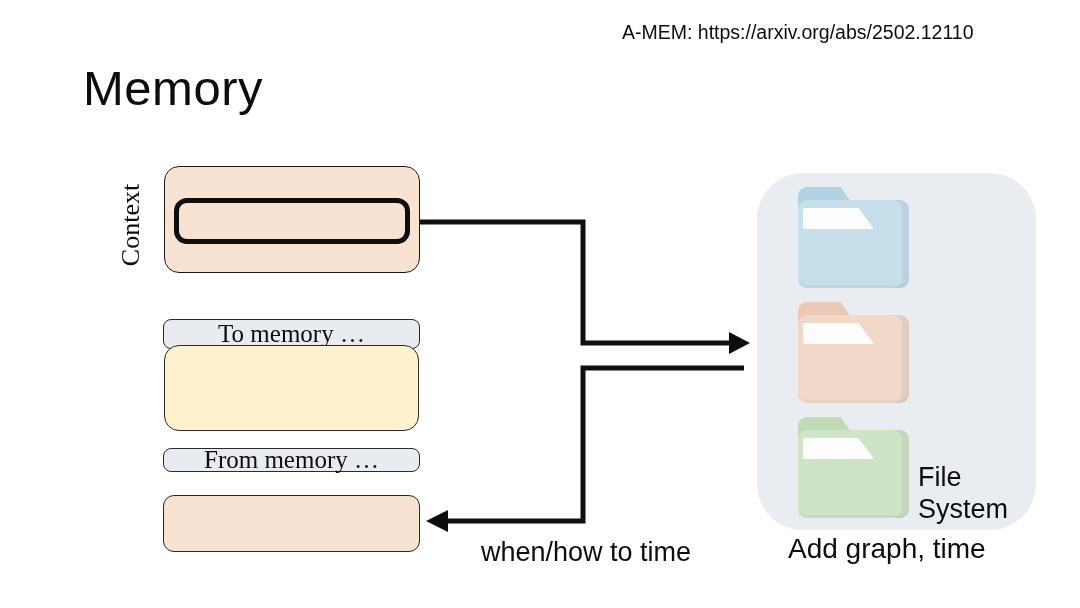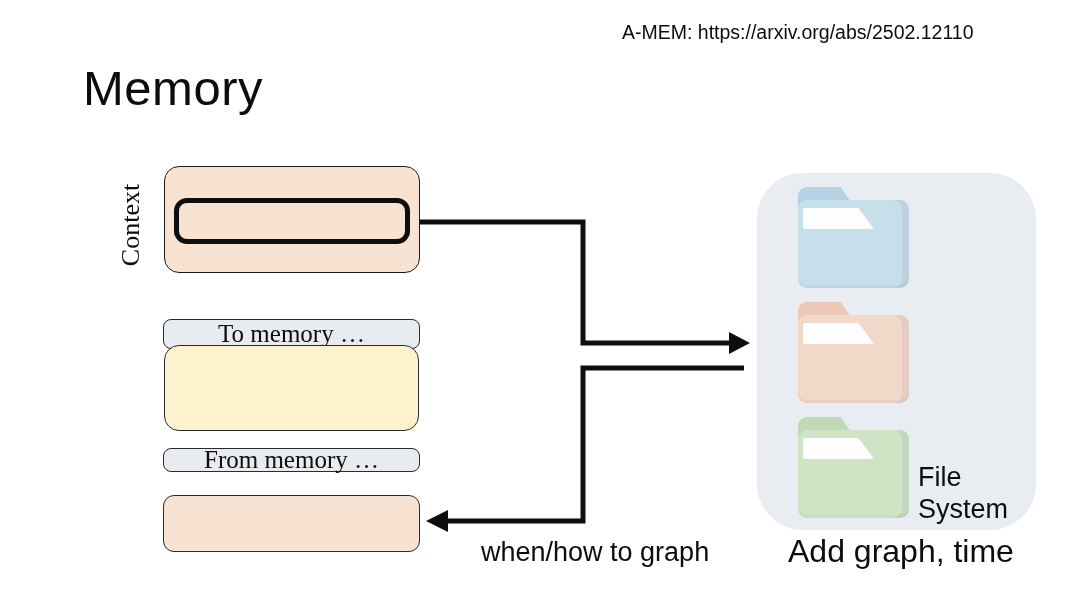--- a/index.html
+++ b/index.html
@@ -81,21 +81,21 @@
   .folder-pink  .body { background:#f2d8c8; }
   .folder-green .tab  { background:#bfdab4; }
   .folder-green .body { background:#cfe4c5; }
 
   .fs-label {
     position:absolute; left:918px; top:449px; width:112px;
     font-size:27px; line-height:32px; color:#0d0d0d;margin-top:12px;
   }
   .fs-caption {
     position:absolute; left:788px; top:533px;
-    font-size:32px; color:#0d0d0d; white-space:nowrap;
+    font-size:28px; color:#0d0d0d; white-space:nowrap;
   }
 </style>
 </head>
 <body>
 
 <div class="canvas">
 
   <div class="slide-title">Memory</div>
 
   <div class="refs">
@@ -120,21 +120,21 @@
     <g stroke="#0e0e0e" stroke-width="5" fill="none">
       <polyline points="420,222 583,222 583,343 731,343"></polyline>
     </g>
     <polygon points="729,332 750,343 729,354" fill="#0e0e0e"></polygon>
     <g stroke="#0e0e0e" stroke-width="5" fill="none">
       <polyline points="744,368 583,368 583,521 446,521"></polyline>
     </g>
     <polygon points="448,510 426,521 448,532" fill="#0e0e0e"></polygon>
   </svg>
 
-  <div class="arrow-label label-load">when/how to graph</div>
+  <div class="arrow-label label-load">when/how to time</div>
 
   <div class="fs-panel">
     <div class="folder folder-blue">
       <div class="tab"></div>
       <div class="body"></div>
       <div class="paper"></div>
     </div>
     <div class="folder folder-pink">
       <div class="tab"></div>
       <div class="body"></div>

